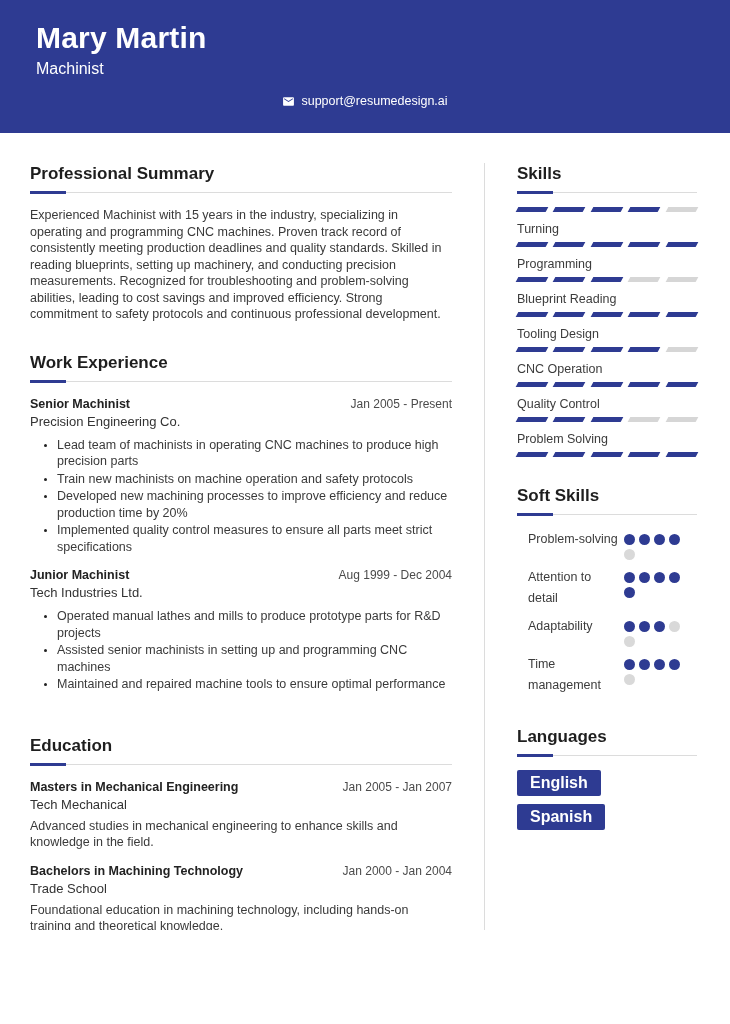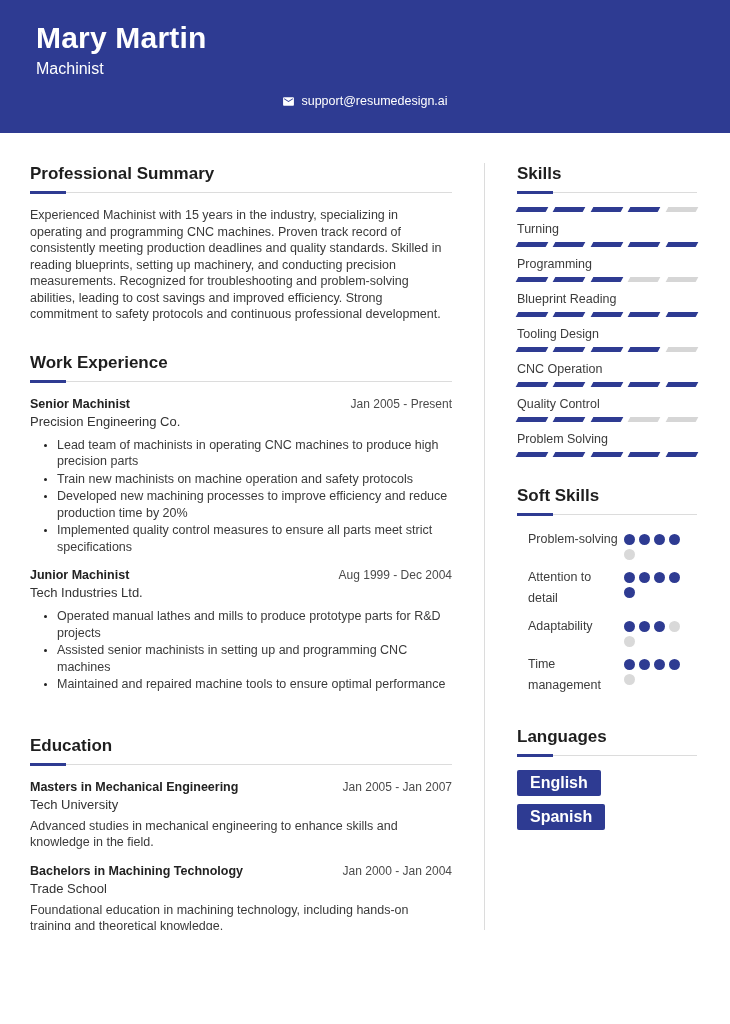--- a/index.html
+++ b/index.html
@@ -165,21 +165,21 @@
         <div class="title-rule">
             <span class="grey-line"></span>
             <span class="accent"></span>
           </div>
 
         <div class="entry">
           <div class="entry-head">
             <span class="entry-title">Masters in Mechanical Engineering</span>
             <span class="entry-date">Jan 2005 - Jan 2007</span>
           </div>
-          <div class="entry-sub">Tech University</div>
+          <div class="entry-sub">Tech Mechanical</div>
           <p class="entry-desc">Advanced studies in mechanical engineering to enhance skills and knowledge in the field.</p>
         </div>
 
         <div class="entry">
           <div class="entry-head">
             <span class="entry-title">Bachelors in Machining Technology</span>
             <span class="entry-date">Jan 2000 - Jan 2004</span>
           </div>
           <div class="entry-sub">Trade School</div>
           <p class="entry-desc">Foundational education in machining technology, including hands-on training and theoretical knowledge.</p>

